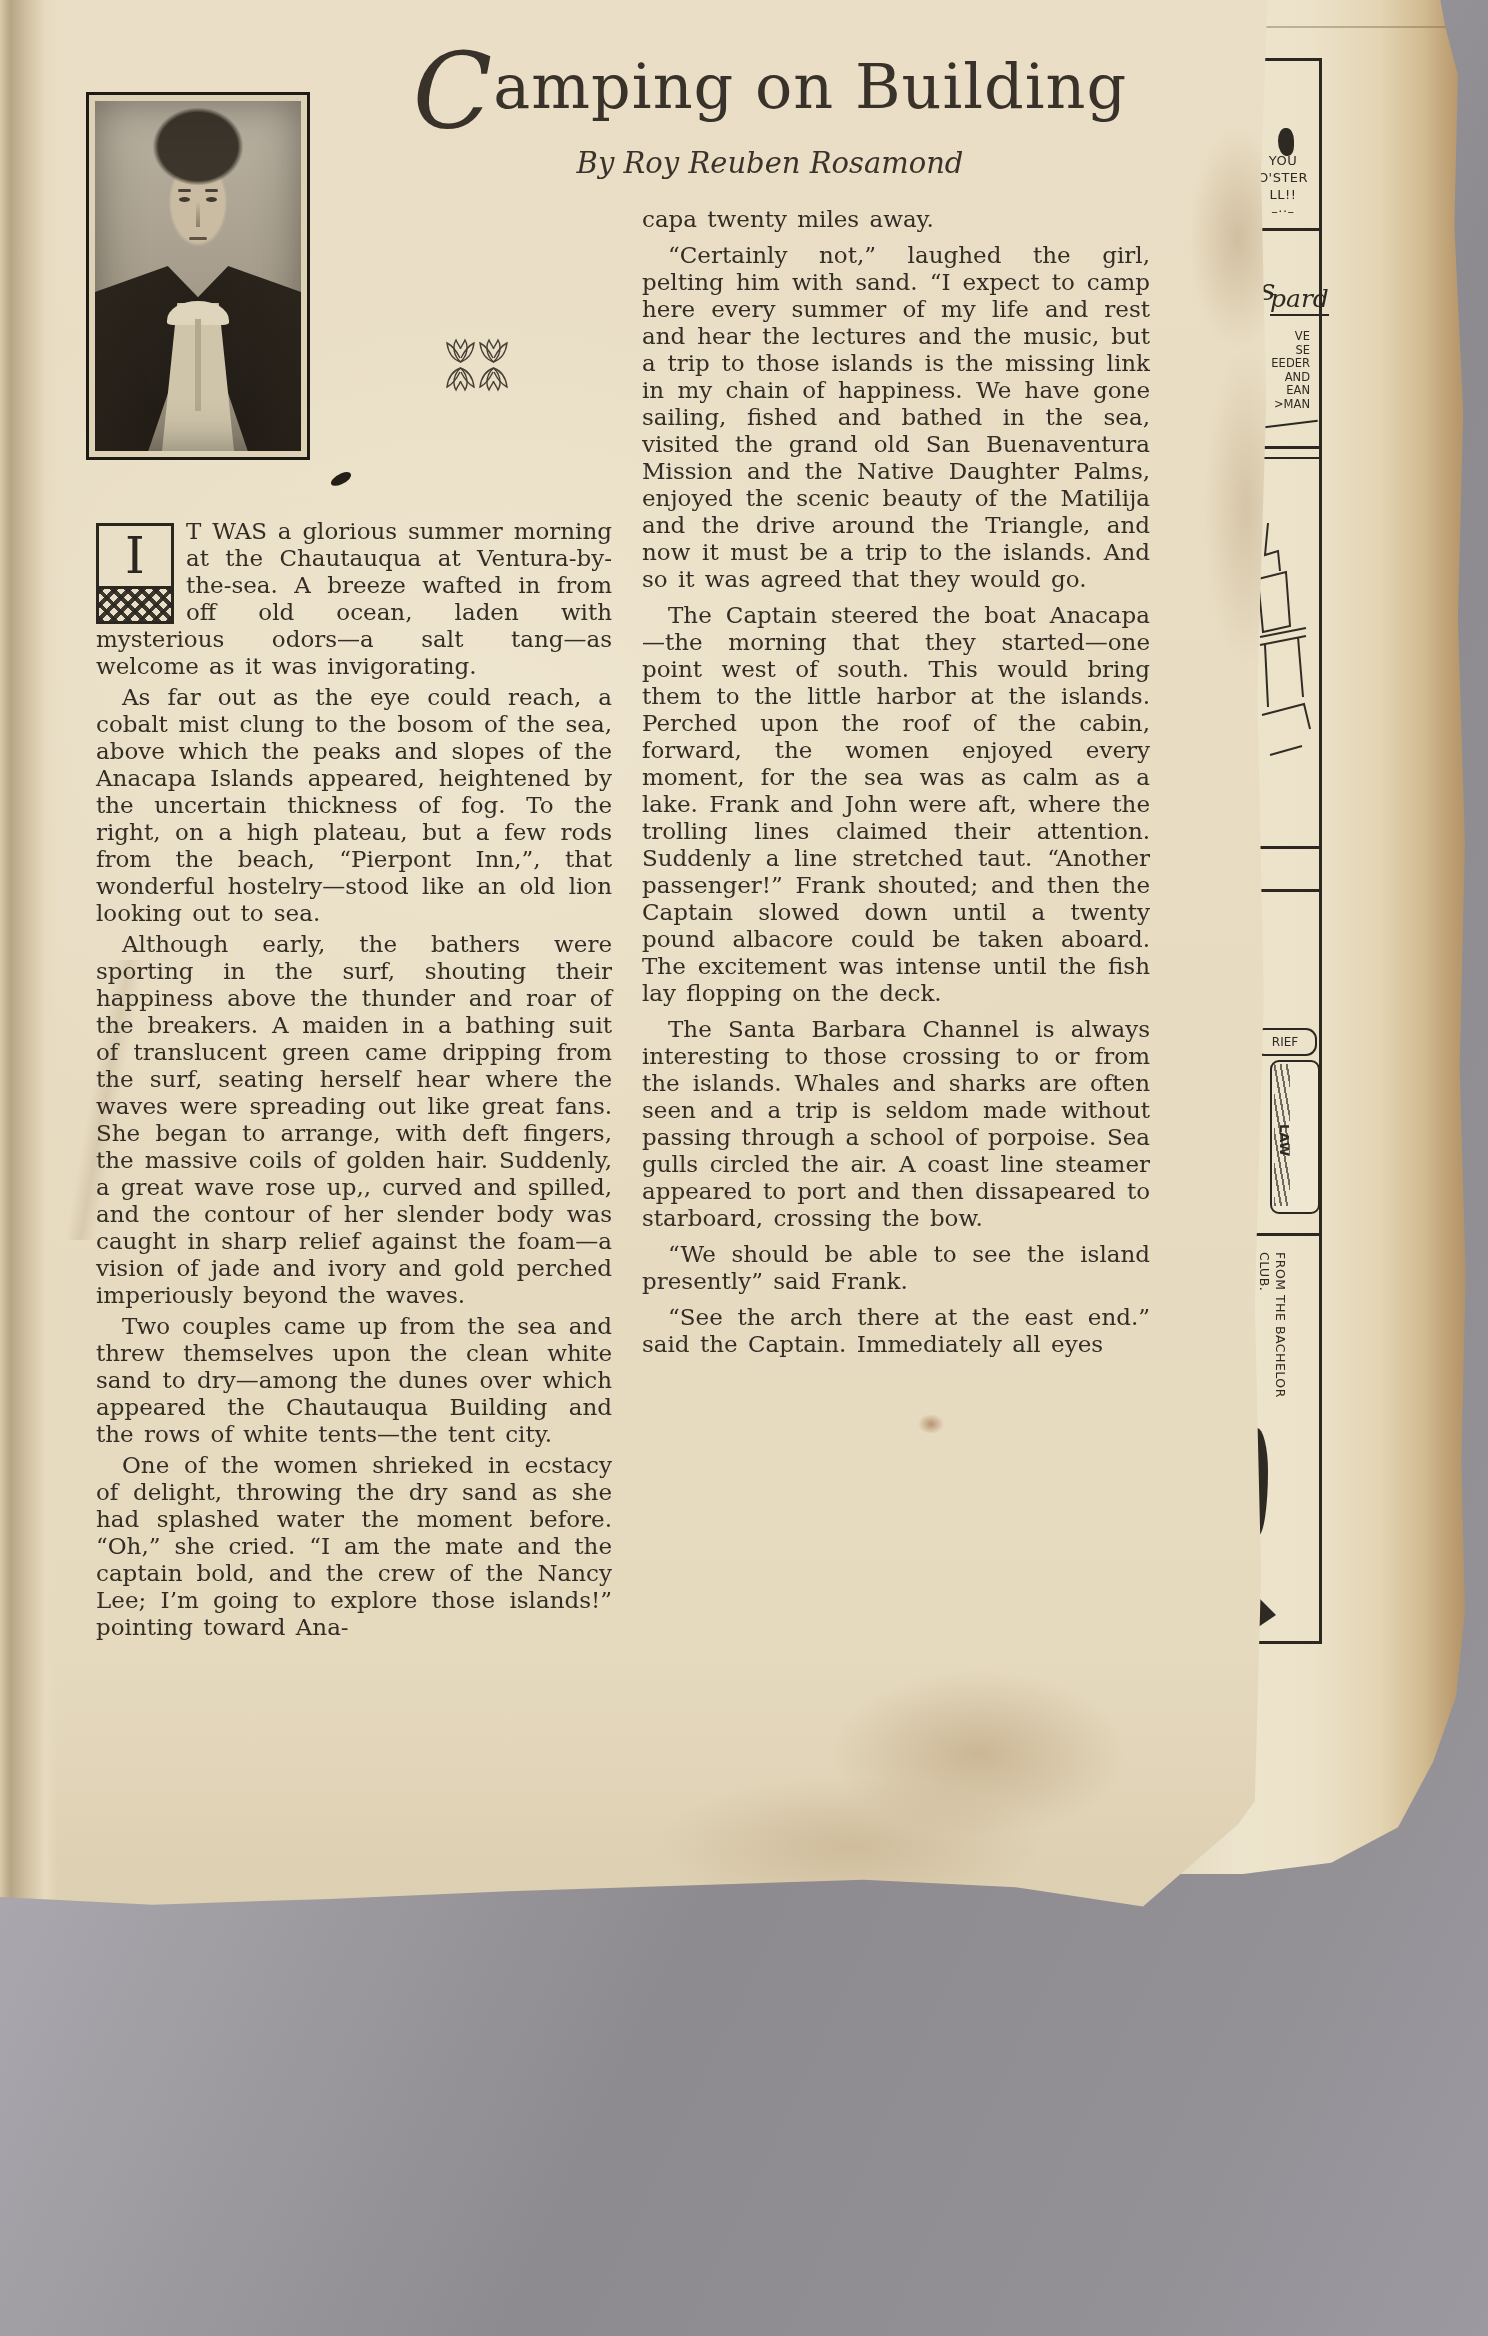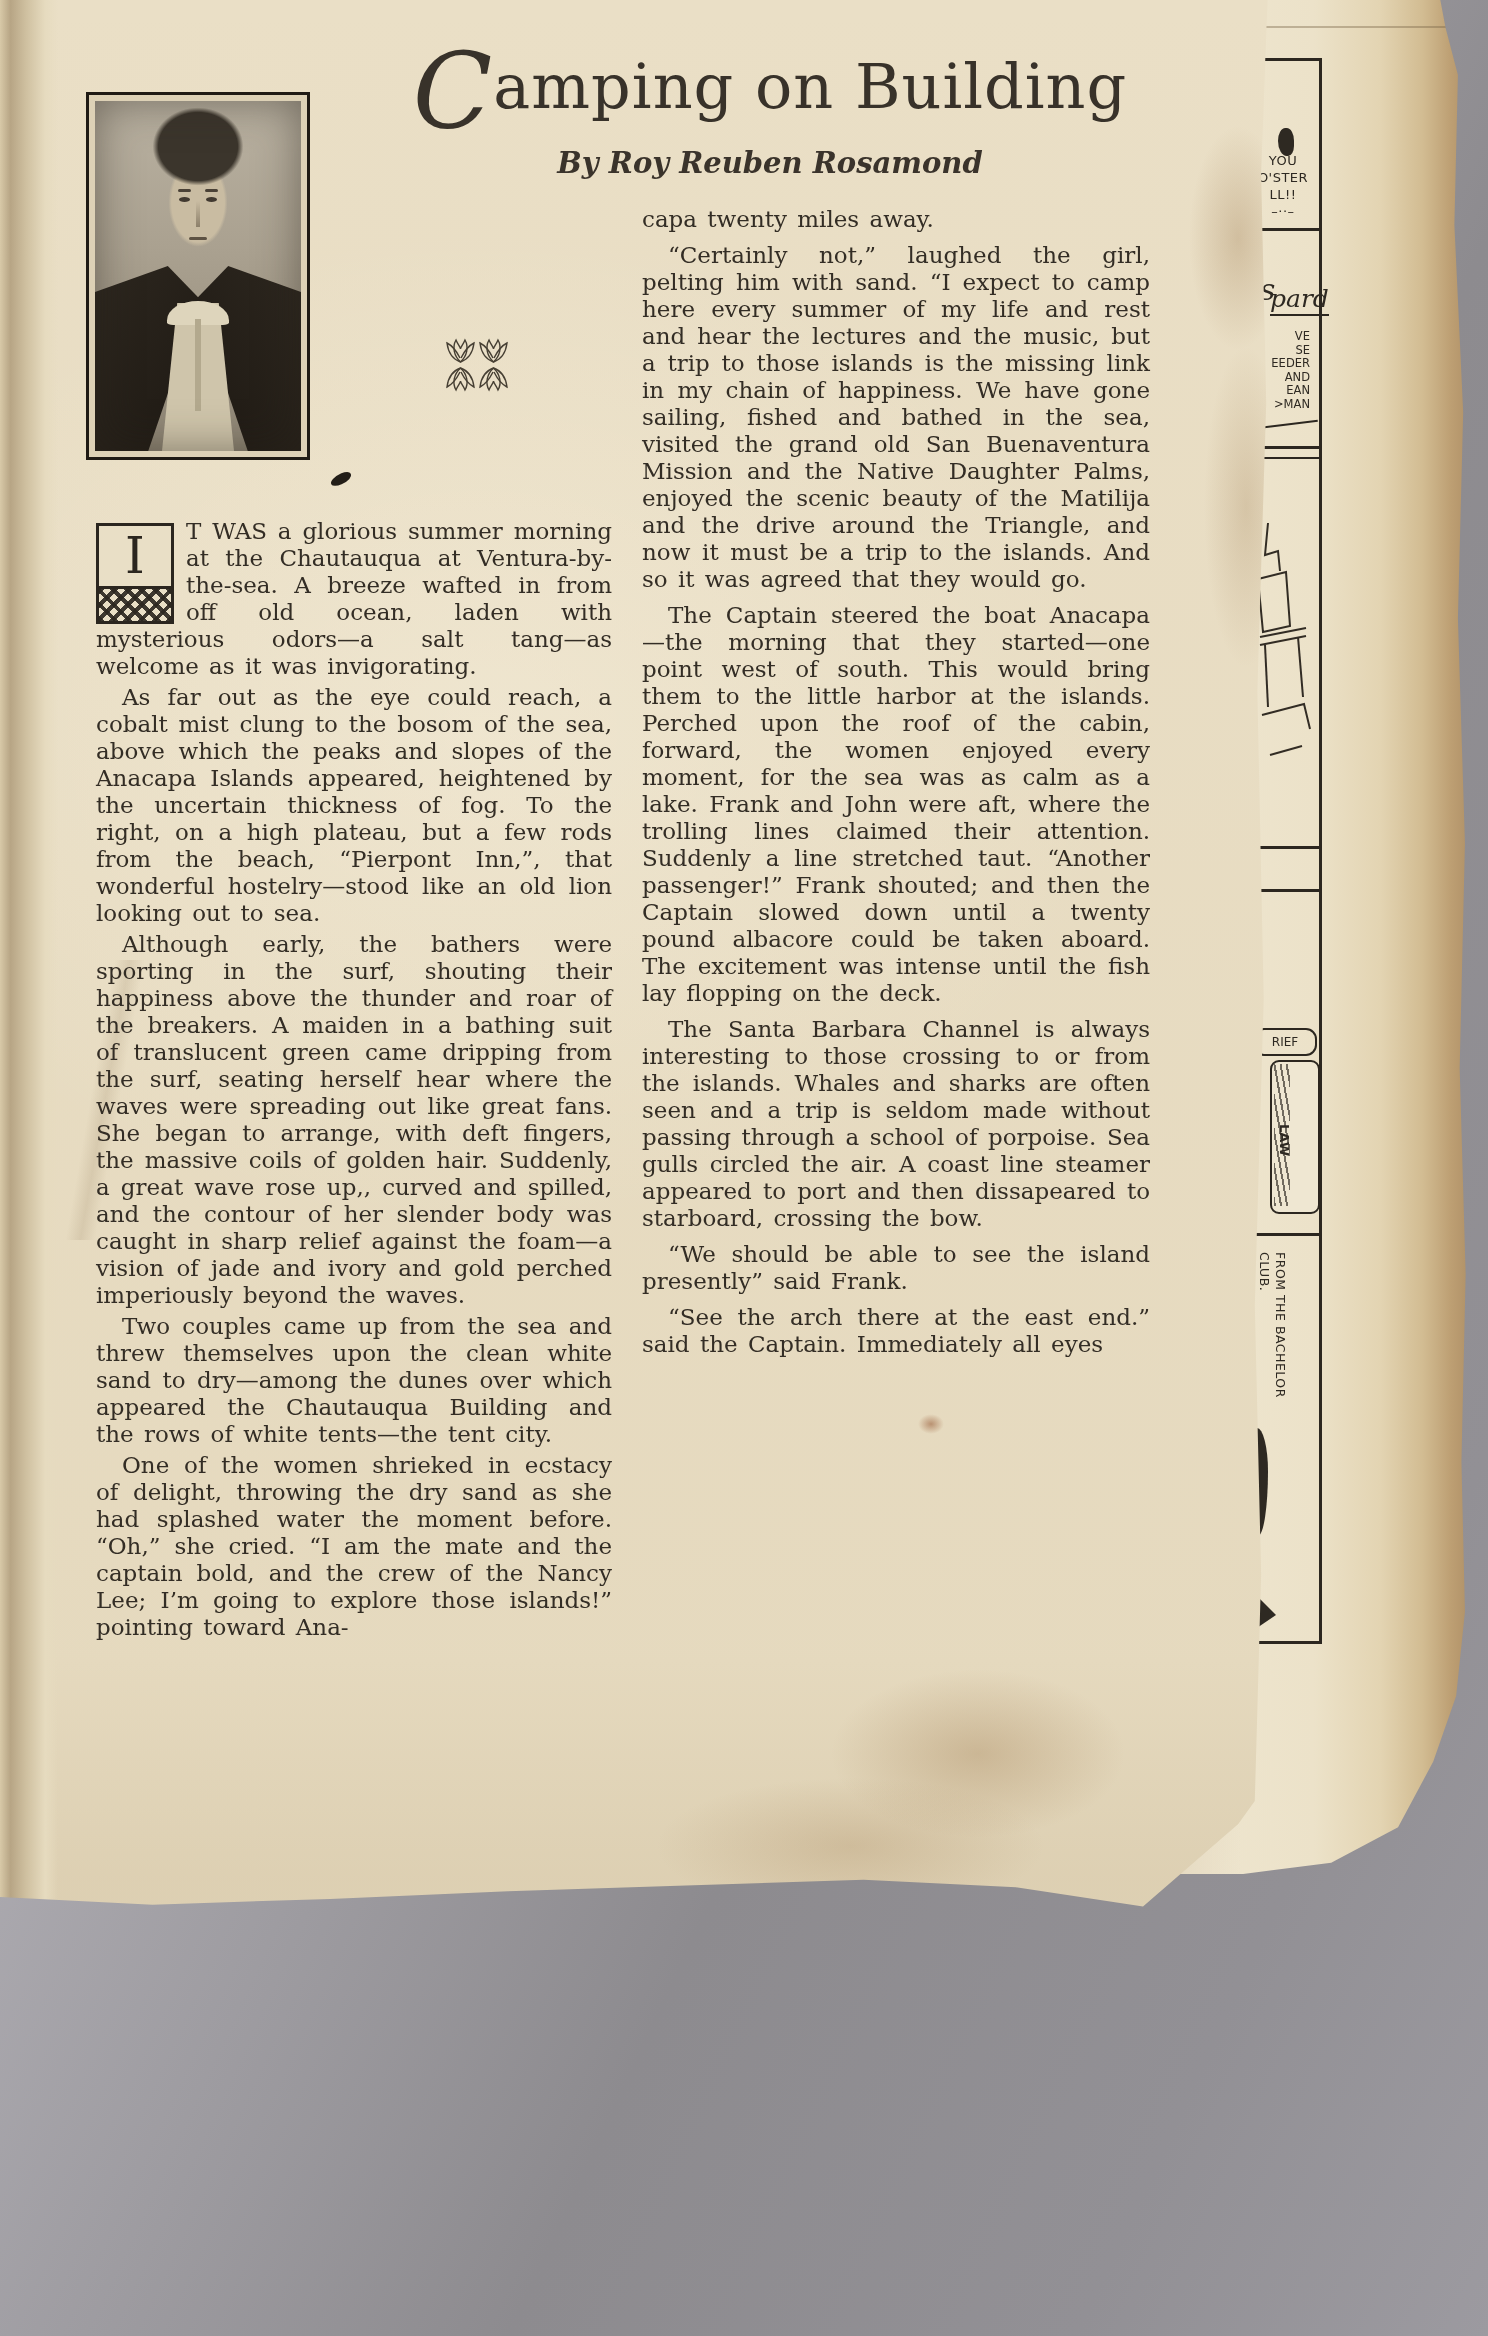--- a/index.html
+++ b/index.html
@@ -74,21 +74,21 @@
       background:linear-gradient(180deg,rgba(90,78,60,0),rgba(90,78,60,.55));}
   .ph-mouth{left:calc(50% - 9px);top:136px;width:18px;height:3px;background:#5d5243;border-radius:2px;}
   .ph-vig{inset:0;box-shadow:inset 0 0 44px rgba(40,34,26,.5);}
   .ink-mark{position:absolute;left:330px;top:474px;width:22px;height:10px;background:#231e18;
       border-radius:60% 40% 55% 45%;transform:rotate(-24deg);}
   
   .title{position:absolute;left:365px;top:50px;width:810px;text-align:center;color:#38322a;white-space:nowrap;}
   .title .cap{font-size:104px;font-style:italic;line-height:0;vertical-align:-20px;margin-right:1px;}
   .title .rest{font-size:62px;letter-spacing:1px;}
   .byline{position:absolute;left:365px;top:146px;width:810px;text-align:center;
-      font-style:italic;font-weight:bold;font-size:29px;color:#3a332b;}
+      font-style:italic;font-weight:normal;font-size:29px;color:#3a332b;}
   
   .ornament{position:absolute;left:444px;top:332px;}
   
   .col{position:absolute;font-size:23px;line-height:27px;text-align:justify;color:#332d25;word-spacing:3px;}
   .col p{margin:0 0 9px 0;text-indent:26px;}
   .col-left{left:96px;top:518px;width:516px;}
   .col-left p{margin-bottom:4px;}
   .col-right{left:642px;top:206px;width:508px;}
   .col-right p:first-child{text-indent:0;}
   .col-right p:nth-child(n+7){margin-bottom:14px;margin-top:4px;}

